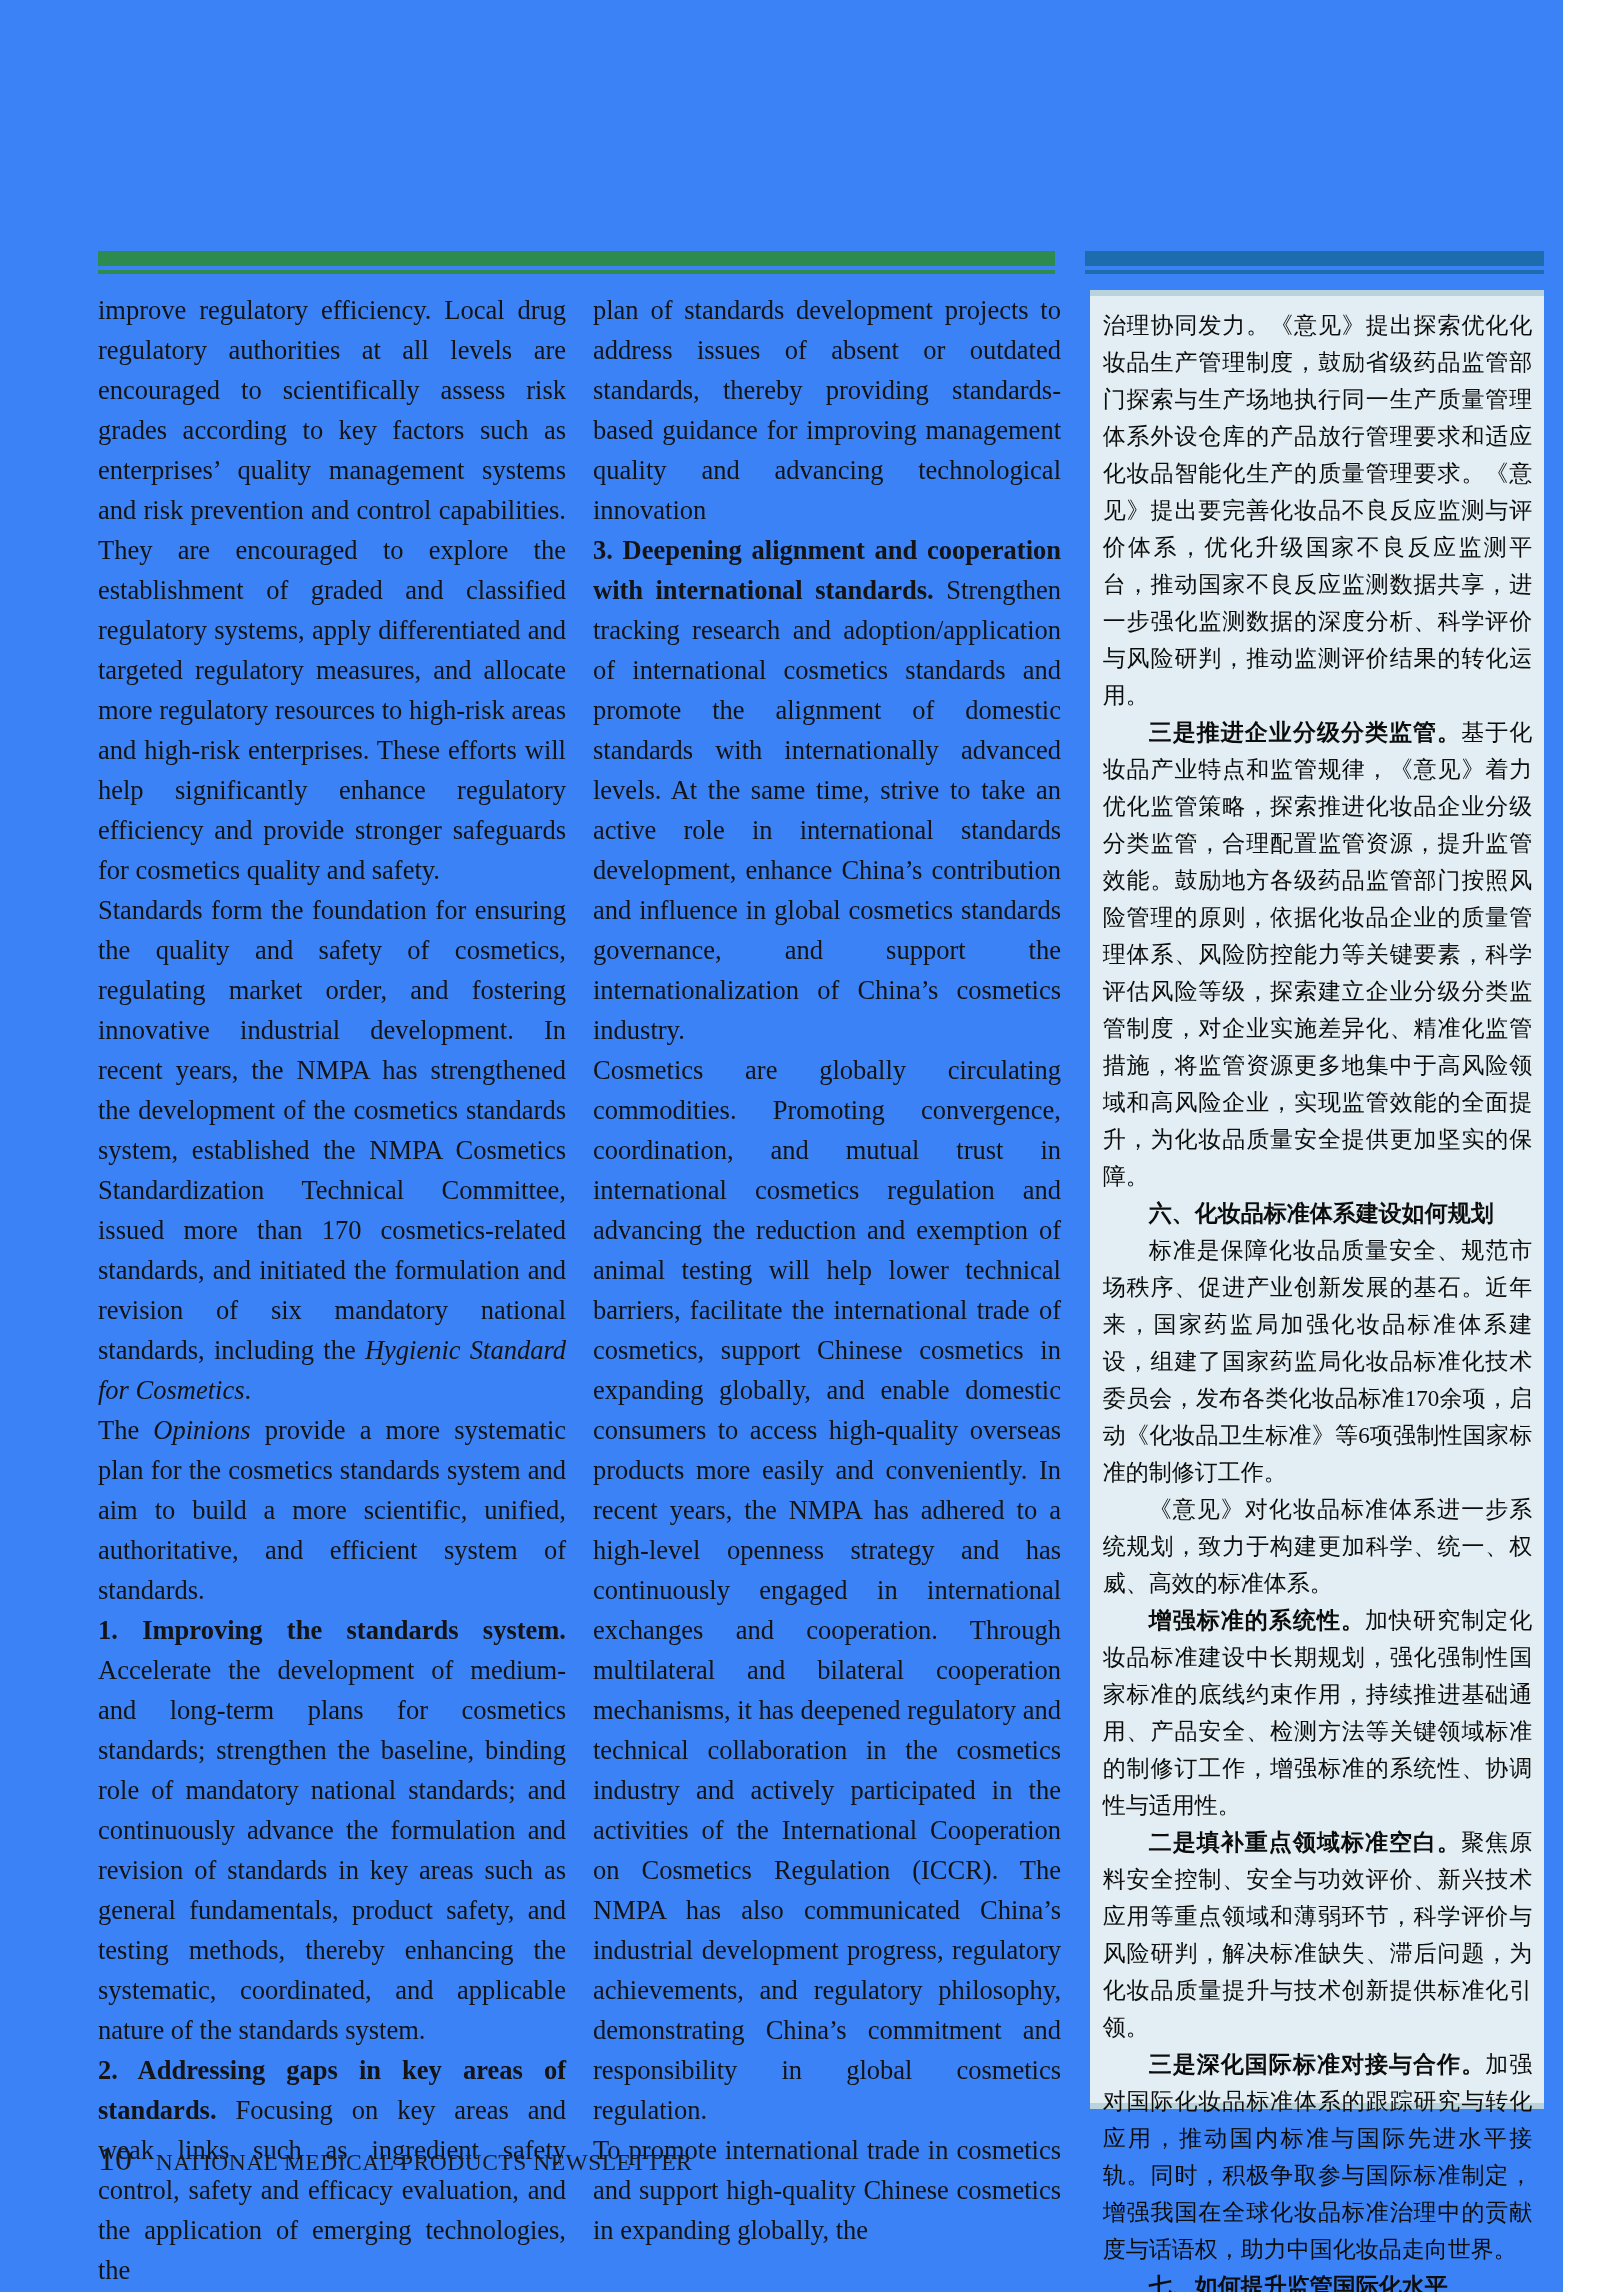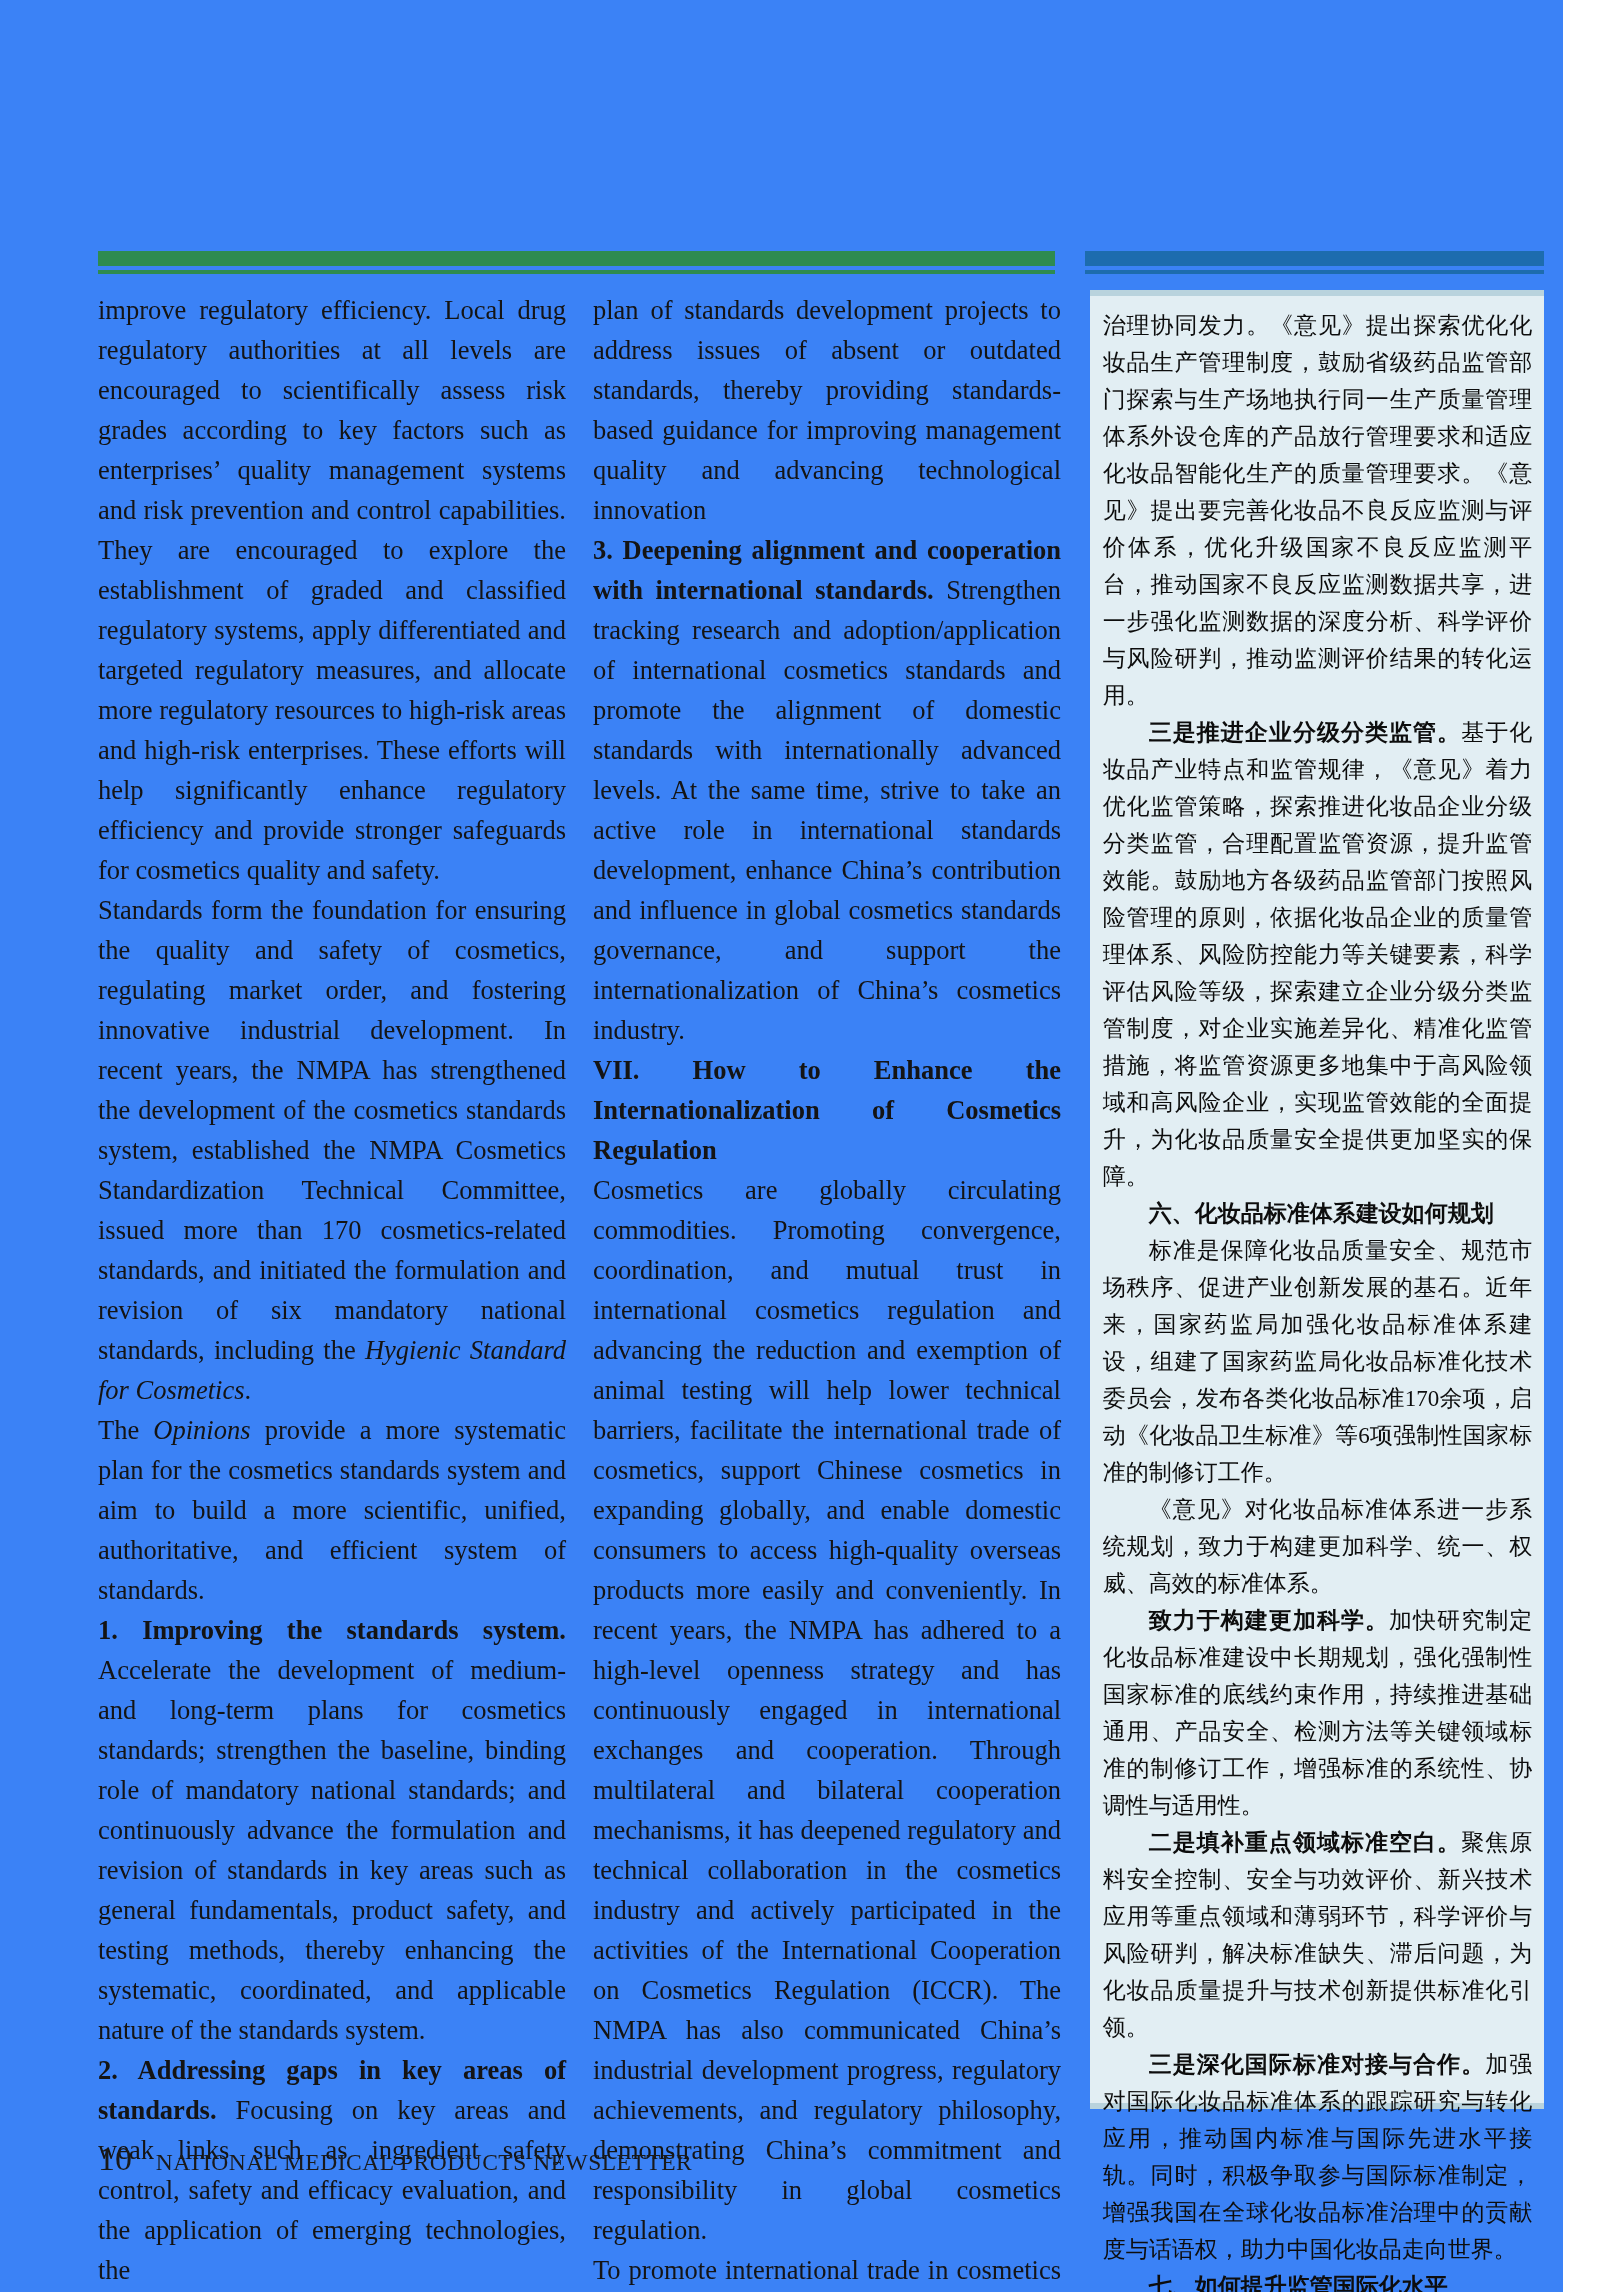--- a/index.html
+++ b/index.html
@@ -67,33 +67,32 @@
   <div class="en-col left">
       <p><span>improve regulatory efficiency. Local drug regulatory authorities at all levels are encouraged to scientifically assess risk grades according to key factors such as enterprises’ quality management systems and risk prevention and control capabilities. They are encouraged to explore the establishment of graded and classified regulatory systems, apply differentiated and targeted regulatory measures, and allocate more regulatory resources to high-risk areas and high-risk enterprises. These efforts will help significantly enhance regulatory efficiency and provide stronger safeguards for cosmetics quality and safety.</span></p>
       <p><span>Standards form the foundation for ensuring the quality and safety of cosmetics, regulating market order, and fostering innovative industrial development. In recent years, the NMPA has strengthened the development of the cosmetics standards system, established the NMPA Cosmetics Standardization Technical Committee, issued more than 170 cosmetics-related standards, and initiated the formulation and revision of six mandatory national standards, including the </span><span class="i">Hygienic Standard for Cosmetics</span><span>.</span></p>
       <p><span>The </span><span class="i">Opinions</span><span> provide a more systematic plan for the cosmetics standards system and aim to build a more scientific, unified, authoritative, and efficient system of standards.</span></p>
       <p><span class="b">1. Improving the standards system.</span><span> Accelerate the development of medium- and long-term plans for cosmetics standards; strengthen the baseline, binding role of mandatory national standards; and continuously advance the formulation and revision of standards in key areas such as general fundamentals, product safety, and testing methods, thereby enhancing the systematic, coordinated, and applicable nature of the standards system.</span></p>
       <p><span class="b">2. Addressing gaps in key areas of standards.</span><span> Focusing on key areas and weak links such as ingredient safety control, safety and efficacy evaluation, and the application of emerging technologies, the </span></p>
     </div>
   <div class="en-col middle">
       <p><span>plan of standards development projects to address issues of absent or outdated standards, thereby providing standards-based guidance for improving management quality and advancing technological innovation</span></p>
       <p><span class="b">3. Deepening alignment and cooperation with international standards.</span><span> Strengthen tracking research and adoption/application of international cosmetics standards and promote the alignment of domestic standards with internationally advanced levels. At the same time, strive to take an active role in international standards development, enhance China’s contribution and influence in global cosmetics standards governance, and support the internationalization of China’s cosmetics industry.</span></p>
-      <p class="hd"><span>VII. How to Enhance the Internationalization of Cosmetics Regulation</span></p>
       <p><span>Cosmetics are globally circulating commodities. Promoting convergence, coordination, and mutual trust in international cosmetics regulation and advancing the reduction and exemption of animal testing will help lower technical barriers, facilitate the international trade of cosmetics, support Chinese cosmetics in expanding globally, and enable domestic consumers to access high-quality overseas products more easily and conveniently. In recent years, the NMPA has adhered to a high-level openness strategy and has continuously engaged in international exchanges and cooperation. Through multilateral and bilateral cooperation mechanisms, it has deepened regulatory and technical collaboration in the cosmetics industry and actively participated in the activities of the International Cooperation on Cosmetics Regulation (ICCR). The NMPA has also communicated China’s industrial development progress, regulatory achievements, and regulatory philosophy, demonstrating China’s commitment and responsibility in global cosmetics regulation.</span></p>
       <p><span>To promote international trade in cosmetics and support high-quality Chinese cosmetics in expanding globally, the </span></p>
     </div>
 
   <div class="cn-panel">
     <div class="cn-col">
         <p><span>治理协同发力。《意见》提出探索优化化妆品生产管理制度，鼓励省级药品监管部门探索与生产场地执行同一生产质量管理体系外设仓库的产品放行管理要求和适应化妆品智能化生产的质量管理要求。《意见》提出要完善化妆品不良反应监测与评价体系，优化升级国家不良反应监测平台，推动国家不良反应监测数据共享，进一步强化监测数据的深度分析、科学评价与风险研判，推动监测评价结果的转化运用。</span></p>
         <p class="indent"><span class="b">三是推进企业分级分类监管。</span><span>基于化妆品产业特点和监管规律，《意见》着力优化监管策略，探索推进化妆品企业分级分类监管，合理配置监管资源，提升监管效能。鼓励地方各级药品监管部门按照风险管理的原则，依据化妆品企业的质量管理体系、风险防控能力等关键要素，科学评估风险等级，探索建立企业分级分类监管制度，对企业实施差异化、精准化监管措施，将监管资源更多地集中于高风险领域和高风险企业，实现监管效能的全面提升，为化妆品质量安全提供更加坚实的保障。</span></p>
         <p class="hd indent"><span>六、化妆品标准体系建设如何规划</span></p>
         <p class="indent"><span>标准是保障化妆品质量安全、规范市场秩序、促进产业创新发展的基石。近年来，国家药监局加强化妆品标准体系建设，组建了国家药监局化妆品标准化技术委员会，发布各类化妆品标准170余项，启动《化妆品卫生标准》等6项强制性国家标准的制修订工作。</span></p>
         <p class="indent"><span>《意见》对化妆品标准体系进一步系统规划，致力于构建更加科学、统一、权威、高效的标准体系。</span></p>
-        <p class="indent"><span class="b">致力于构建更加科学。</span><span>加快研究制定化妆品标准建设中长期规划，强化强制性国家标准的底线约束作用，持续推进基础通用、产品安全、检测方法等关键领域标准的制修订工作，增强标准的系统性、协调性与适用性。</span></p>
+        <p class="indent"><span class="b">增强标准的系统性。</span><span>加快研究制定化妆品标准建设中长期规划，强化强制性国家标准的底线约束作用，持续推进基础通用、产品安全、检测方法等关键领域标准的制修订工作，增强标准的系统性、协调性与适用性。</span></p>
         <p class="indent"><span class="b">二是填补重点领域标准空白。</span><span>聚焦原料安全控制、安全与功效评价、新兴技术应用等重点领域和薄弱环节，科学评价与风险研判，解决标准缺失、滞后问题，为化妆品质量提升与技术创新提供标准化引领。</span></p>
         <p class="indent"><span class="b">三是深化国际标准对接与合作。</span><span>加强对国际化妆品标准体系的跟踪研究与转化应用，推动国内标准与国际先进水平接轨。同时，积极争取参与国际标准制定，增强我国在全球化妆品标准治理中的贡献度与话语权，助力中国化妆品走向世界。</span></p>
         <p class="hd indent"><span>七、如何提升监管国际化水平</span></p>
         <p class="indent"><span>化妆品是全球大流通商品。推动国际化妆</span></p>
       </div>
   </div>
 
   <div class="footer">
     <span class="pagenum">10</span>
     <span class="journal">NATIONAL MEDICAL PRODUCTS NEWSLETTER</span>

